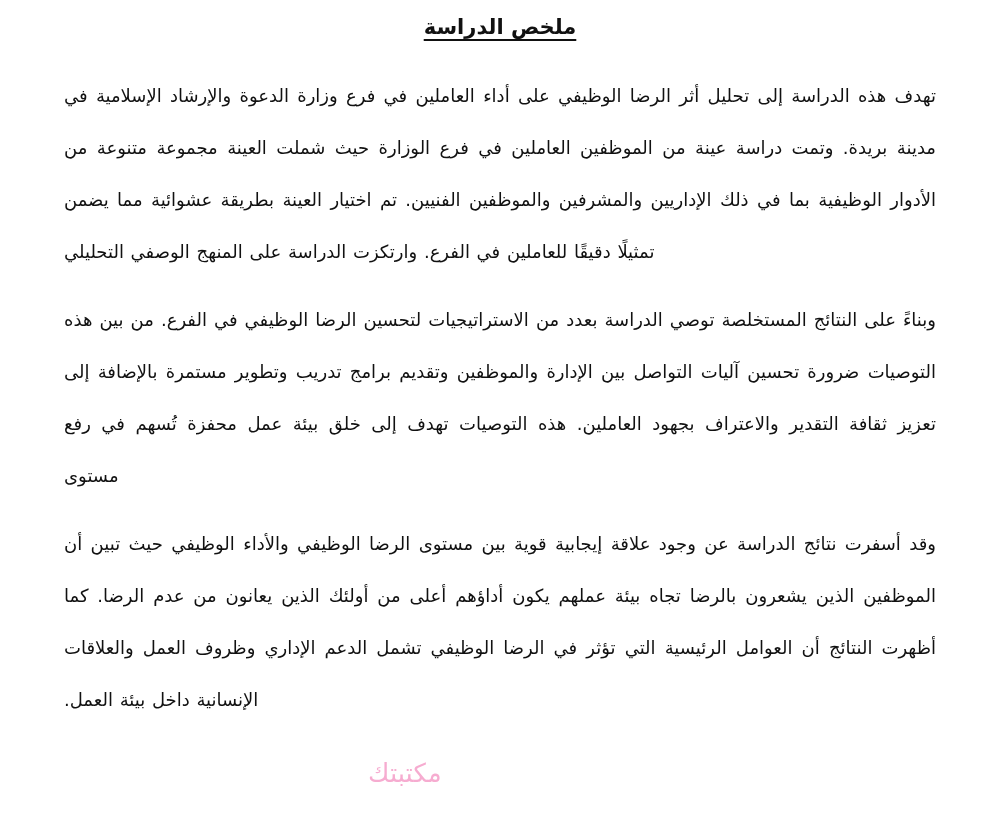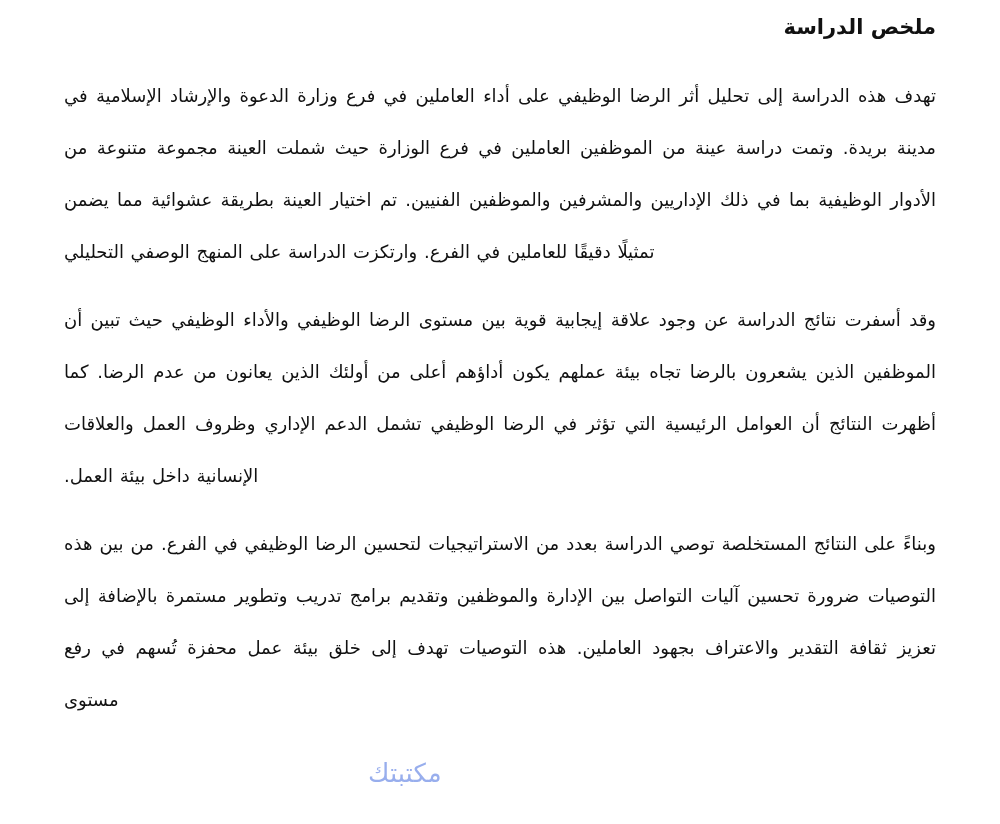--- a/index.html
+++ b/index.html
@@ -21,40 +21,41 @@
     z-index: 1;
     padding: 12px 64px 0 64px;
     direction: rtl;
   }
   .doc-title {
     margin: 0 0 28px 0;
     font-size: 21px;
     font-weight: bold;
     line-height: 30px;
     direction: rtl;
-    text-align: right;            
+    text-align: center;            
+    text-decoration: underline;
     text-decoration-thickness: 2px;
     text-underline-offset: 5px;
   }
   .para {
     margin: 0 0 16px 0;
     font-size: 18px;
     line-height: 52px;
     direction: rtl;
     text-align: justify;
     text-align-last: left;       
     word-spacing: 1px;
   }
   .watermark {
     position: absolute;
     z-index: 0;
     left: 368px;
     top: 758px;
     font-size: 26px;
-    color: #1d4ed8;
+    color: #ec4899;
     opacity: 0.45;
     filter: blur(0.6px);
     direction: rtl;
     pointer-events: none;
     user-select: none;
     text-align: center;
   }
 </style>
 </head>
 <body>
@@ -62,18 +63,18 @@
 <div class="page">
 
   <div class="watermark">مكتبتك</div>
 
   <div class="content">
 
     <h1 class="doc-title">ملخص الدراسة</h1>
 
     <p class="para">تهدف هذه الدراسة إلى تحليل أثر الرضا الوظيفي على أداء العاملين في فرع وزارة الدعوة والإرشاد الإسلامية في مدينة بريدة.  وتمت دراسة عينة من الموظفين العاملين في فرع الوزارة حيث شملت العينة مجموعة متنوعة من الأدوار الوظيفية بما في ذلك الإداريين والمشرفين والموظفين الفنيين. تم اختيار العينة بطريقة عشوائية مما يضمن تمثيلًا دقيقًا للعاملين في الفرع. وارتكزت الدراسة على المنهج الوصفي التحليلي</p>
 
+    <p class="para">وبناءً على النتائج المستخلصة توصي الدراسة بعدد من الاستراتيجيات لتحسين الرضا الوظيفي في الفرع. من بين هذه التوصيات ضرورة تحسين آليات التواصل بين الإدارة والموظفين وتقديم برامج تدريب وتطوير مستمرة بالإضافة إلى تعزيز ثقافة التقدير والاعتراف بجهود العاملين. هذه التوصيات تهدف إلى خلق بيئة عمل محفزة تُسهم في رفع مستوى</p>
+
     <p class="para">وقد أسفرت نتائج الدراسة عن وجود علاقة إيجابية قوية بين مستوى الرضا الوظيفي والأداء الوظيفي حيث تبين أن الموظفين الذين يشعرون بالرضا تجاه بيئة عملهم يكون أداؤهم أعلى من أولئك الذين يعانون من عدم الرضا. كما أظهرت النتائج أن العوامل الرئيسية التي تؤثر في الرضا الوظيفي تشمل الدعم الإداري وظروف العمل والعلاقات الإنسانية داخل بيئة العمل.</p>
-
-    <p class="para">وبناءً على النتائج المستخلصة توصي الدراسة بعدد من الاستراتيجيات لتحسين الرضا الوظيفي في الفرع. من بين هذه التوصيات ضرورة تحسين آليات التواصل بين الإدارة والموظفين وتقديم برامج تدريب وتطوير مستمرة بالإضافة إلى تعزيز ثقافة التقدير والاعتراف بجهود العاملين. هذه التوصيات تهدف إلى خلق بيئة عمل محفزة تُسهم في رفع مستوى</p>
 
   </div>
 </div>
 
 </body></html>

